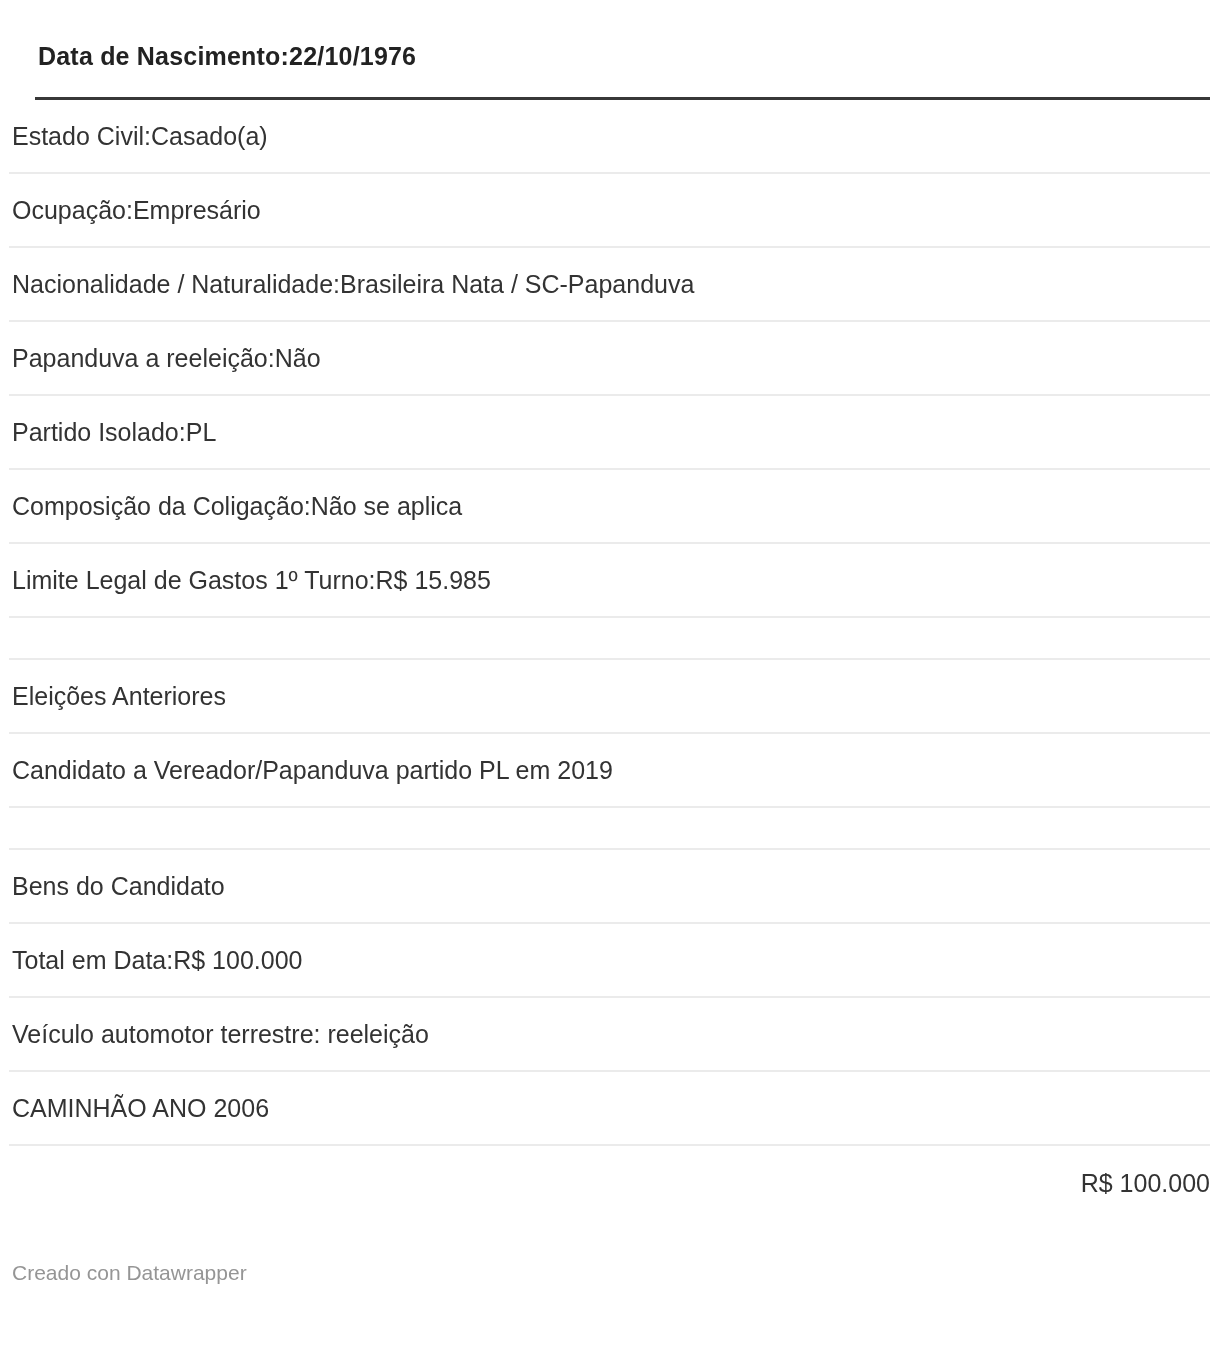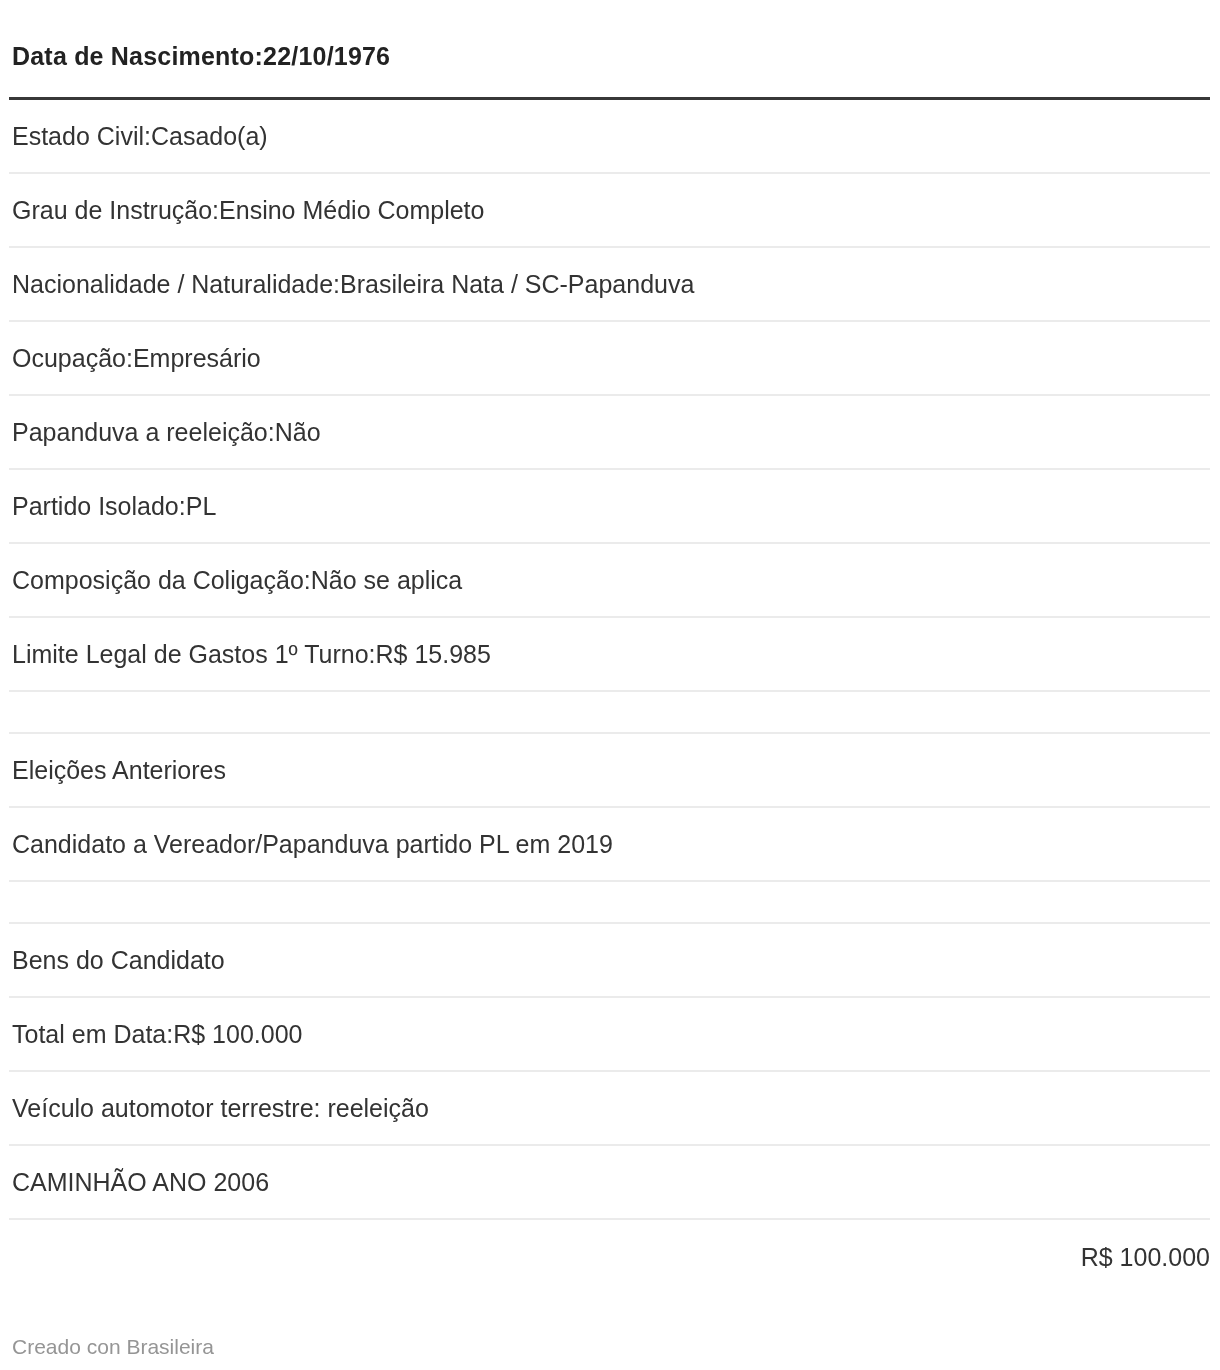--- a/index.html
+++ b/index.html
@@ -14,20 +14,21 @@
     overflow: hidden;
     position: relative;
   }
   .table-wrap {
     margin: 0 10px 0 9px; 
     color: #333333;
   }
   .title-row {
     padding: 41px 0 25px 0;
     border-bottom: 3px solid #383838;
+    margin-left: 26px;
   }
   .title-row .title-text {
     display: block;
     padding-left: 3px;
     font-size: 25px;
     font-weight: bold;
     color: #222222;
     line-height: 31px;
     letter-spacing: 0.2px;
   }
@@ -68,27 +69,24 @@
 <div class="table-wrap">
 
   <div class="title-row">
     <span class="title-text">Data de Nascimento:22/10/1976</span>
   </div>
 
   <div class="row">
     <span>Estado Civil:Casado(a)</span>
   </div>
   <div class="row">
-    <span>Grau de Instrução:Ensino Médio Completo</span>
+    <span>Ocupação:Empresário</span>
   </div>
   <div class="row">
     <span>Nacionalidade / Naturalidade:Brasileira Nata / SC-Papanduva</span>
-  </div>
-  <div class="row">
-    <span>Ocupação:Empresário</span>
   </div>
   <div class="row">
     <span>Papanduva a reeleição:Não</span>
   </div>
   <div class="row">
     <span>Partido Isolado:PL</span>
   </div>
   <div class="row">
     <span>Composição da Coligação:Não se aplica</span>
   </div>
@@ -123,14 +121,14 @@
   <div class="row">
     <span>CAMINHÃO ANO 2006</span>
   </div>
   <div class="row last">
     <span>R$ 100.000</span>
   </div>
 
 </div>
 
 <div class="footer">
-  <a href="#" class="attribution">Creado con Brasileira</a>
+  <a href="#" class="attribution">Creado con Datawrapper</a>
 </div>
 
 </body></html>

